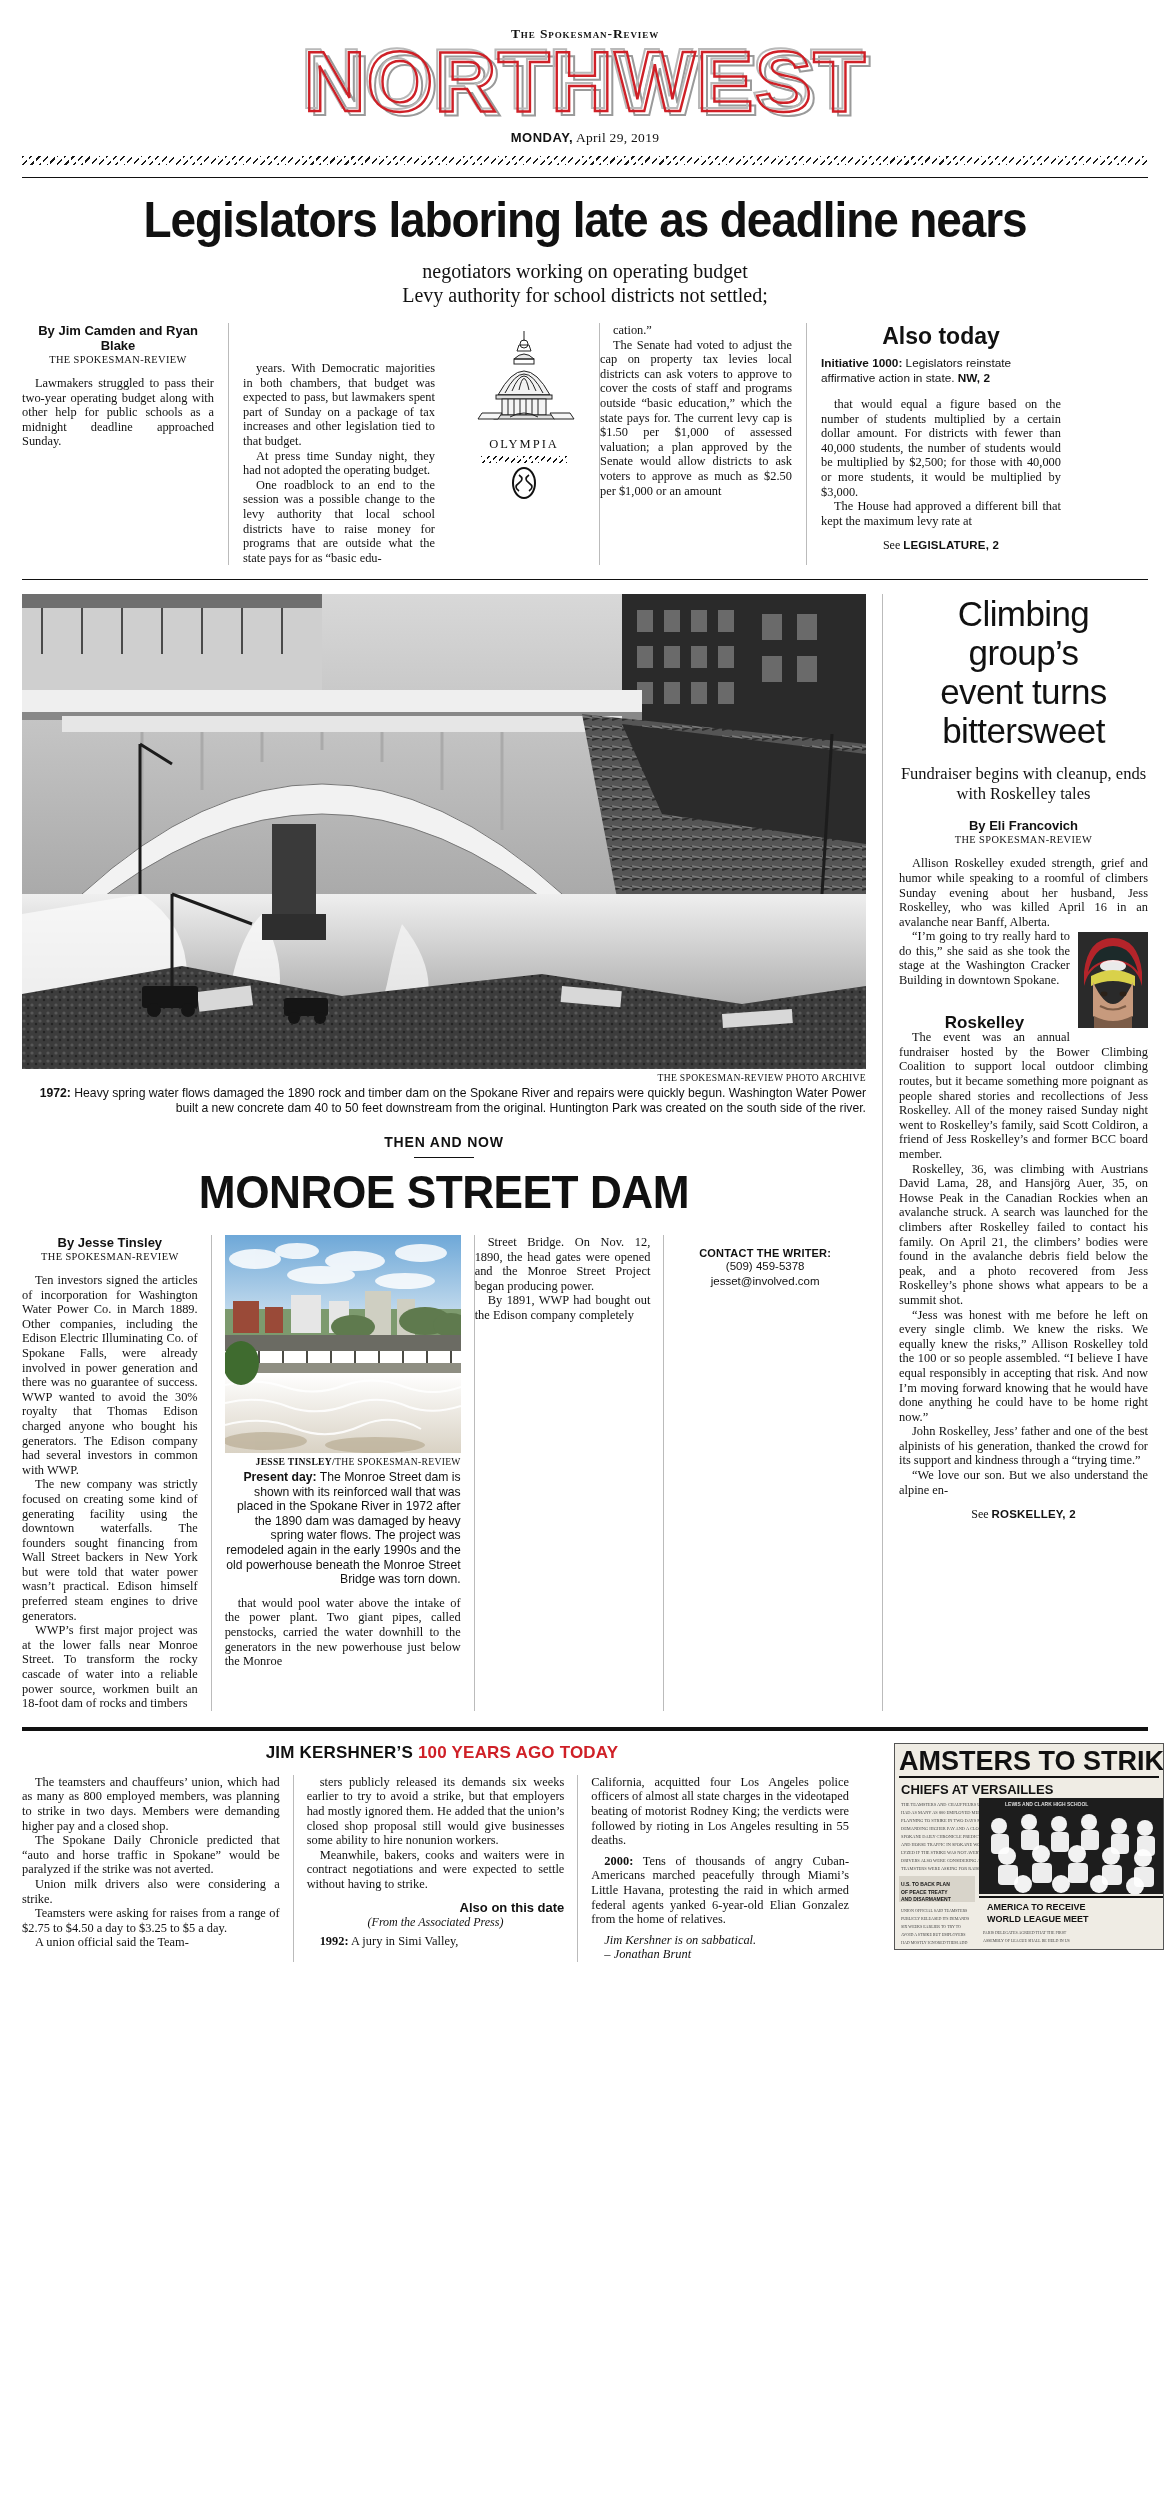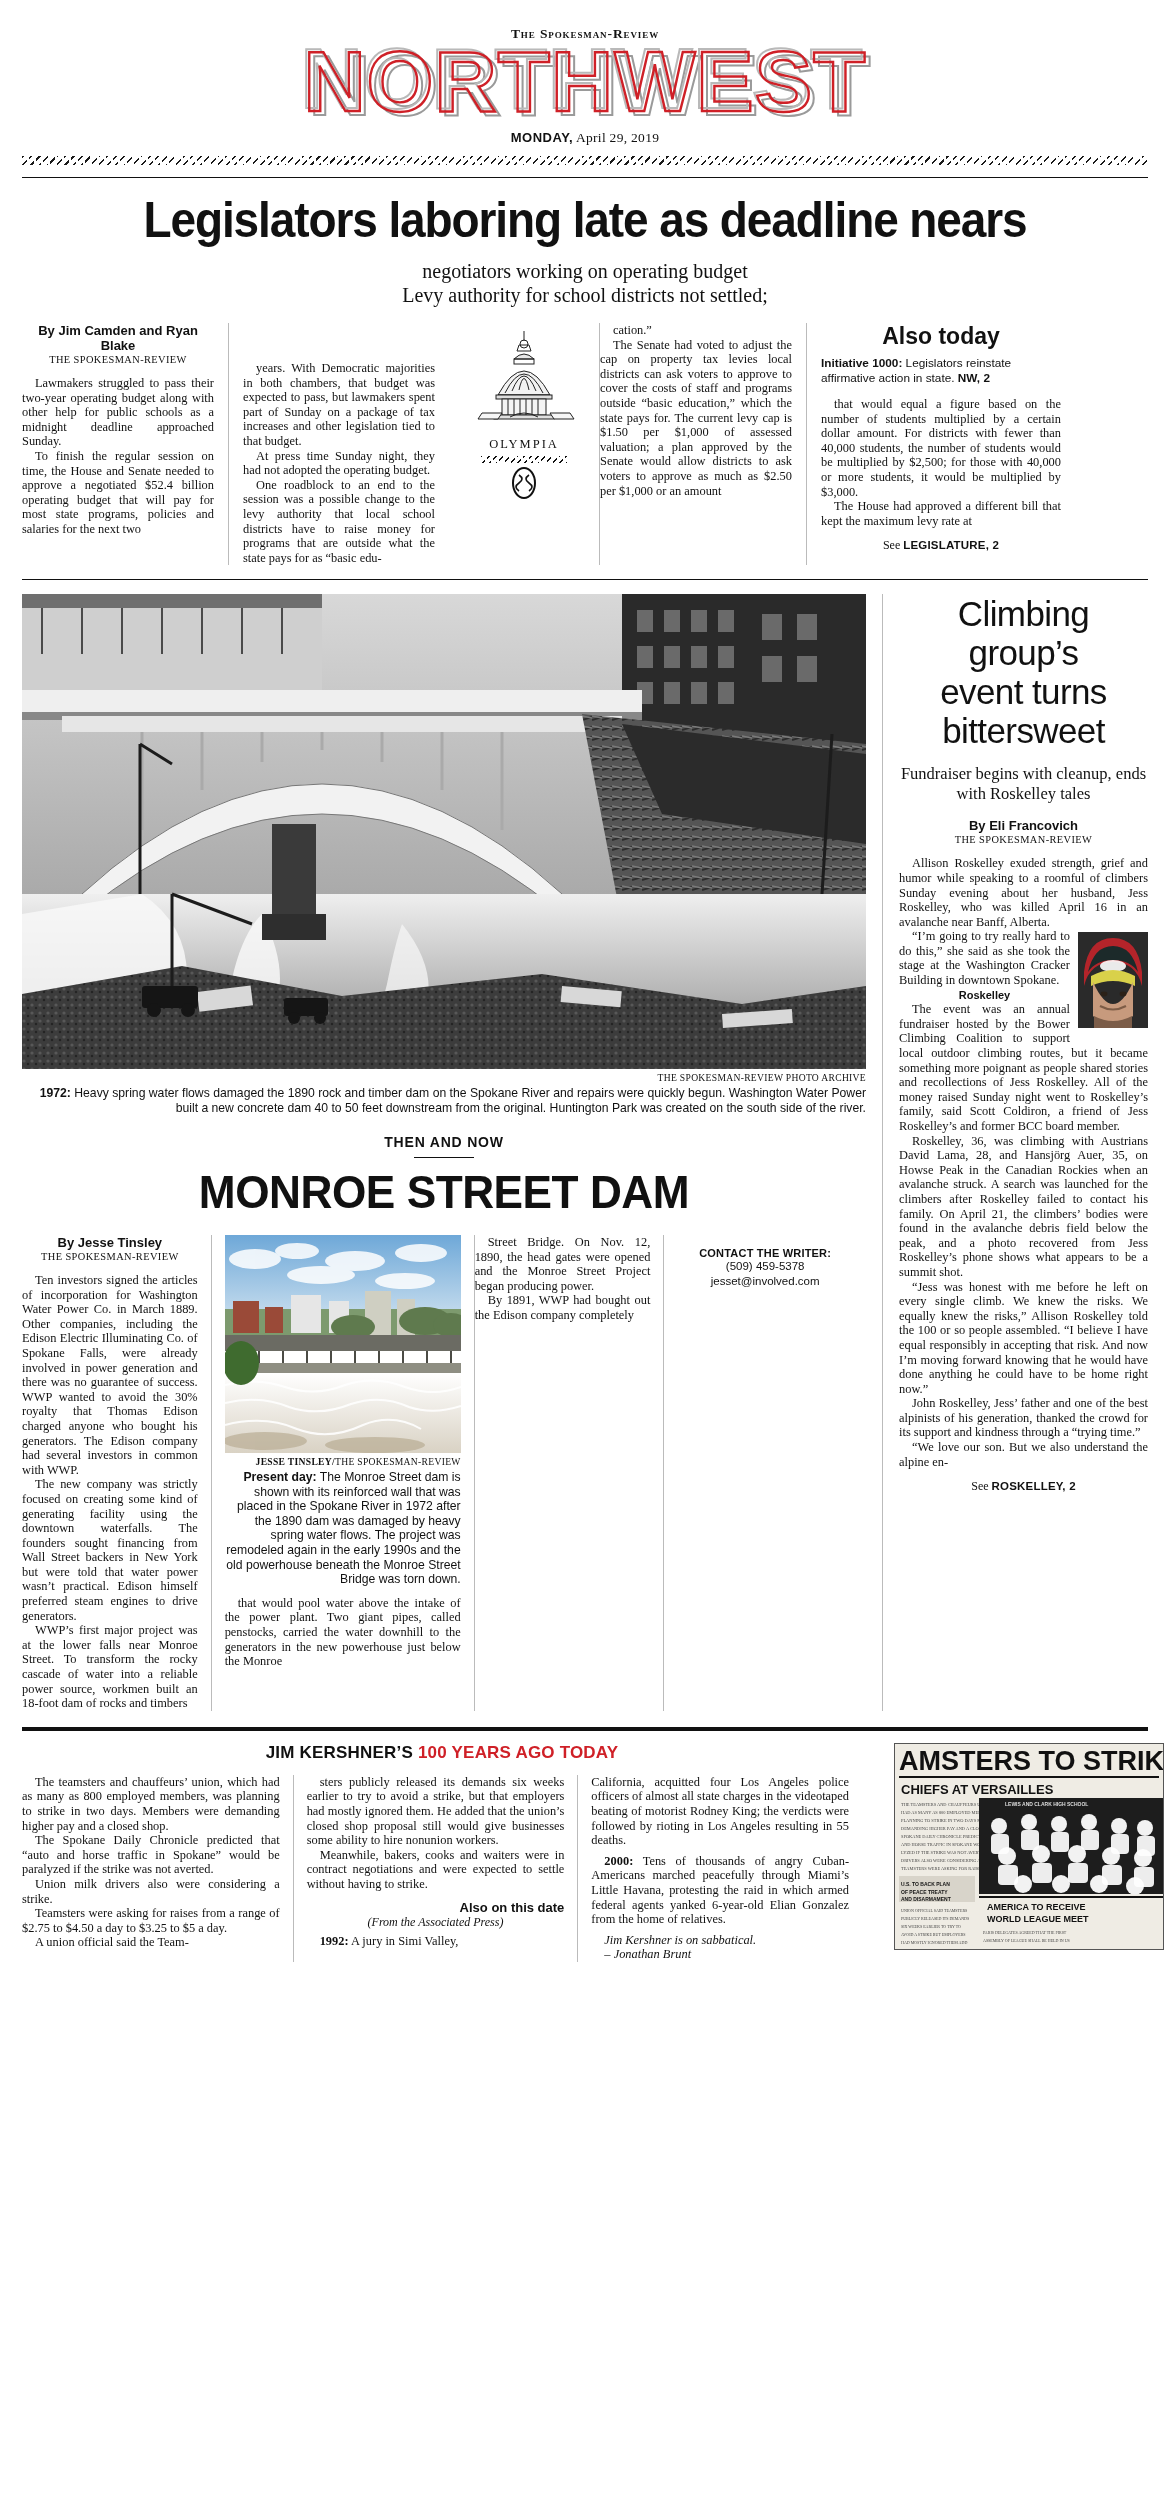--- a/index.html
+++ b/index.html
@@ -73,21 +73,21 @@
   .contactbox{font-family:"Liberation Sans",sans-serif;text-align:center;margin-top:12px;}
   .contactbox .ct-h{font-weight:700;font-size:11px;letter-spacing:.2px;}
   .contactbox .ct-l{font-size:11.5px;line-height:15px;}
 
   
   .rr-hed{font-family:"Liberation Sans",sans-serif;font-weight:400;font-size:35px;line-height:39px;
     text-align:center;letter-spacing:-.6px;}
   .rr-deck{font-size:16.5px;line-height:20px;text-align:center;margin-top:14px;}
   .rr-body{margin-top:14px;}
   .mug{width:70px;height:96px;float:right;margin:3px 0 4px 8px;}
-  .mug-cap{font-family:"Liberation Sans",sans-serif;font-weight:700;font-size:11px;text-align:center;}
+  .mug-cap{font-family:"Liberation Sans",sans-serif;font-weight:700;font-size:17px;text-align:center;margin-top:28px;}
 
   
   .k-rule{height:3px;background:#111;margin:16px 22px 0 22px;border-top:1px solid #111;}
   .k-wrap{display:flex;padding:0 22px;margin-top:12px;}
   .k-left{width:840px;padding-right:16px;}
   .k-right{width:270px;padding-left:16px;}
   .k-hed{font-family:"Liberation Sans",sans-serif;font-weight:700;font-size:17px;text-align:center;letter-spacing:.2px;}
   .k-hed .red{color:#cf2027;}
   .k-cols{display:flex;margin-top:12px;}
   .kc{width:266px;padding-right:13px;}
@@ -122,21 +122,20 @@
       <div>negotiators working on operating budget</div>
       <div>Levy authority for school districts not settled;</div>
     </div>
 
     <div class="lead-cols">
       <div class="lc">
         <div class="byline">By Jim Camden and Ryan Blake</div>
         <div class="credit">THE SPOKESMAN-REVIEW</div>
         <div class="body-txt">
           <p>Lawmakers struggled to pass their two-year operating budget along with other help for public schools as a midnight deadline approached Sunday.</p>
-          <p>To finish the regular session on time, the House and Senate needed to approve a negotiated $52.4 billion operating budget that will pay for most state programs, policies and salaries for the next two</p>
         </div>
       </div>
 
       <div class="lc col-rule">
         <div class="body-txt" style="margin-top:38px">
           <p>years. With Democratic majorities in both chambers, that budget was expected to pass, but lawmakers spent part of Sunday on a package of tax increases and other legislation tied to that budget.</p>
           <p>At press time Sunday night, they had not adopted the operating budget.</p>
           <p>One roadblock to an end to the session was a possible change to the levy authority that local school districts have to raise money for programs that are outside what the state pays for as “basic edu-</p>
         </div>
       </div>

